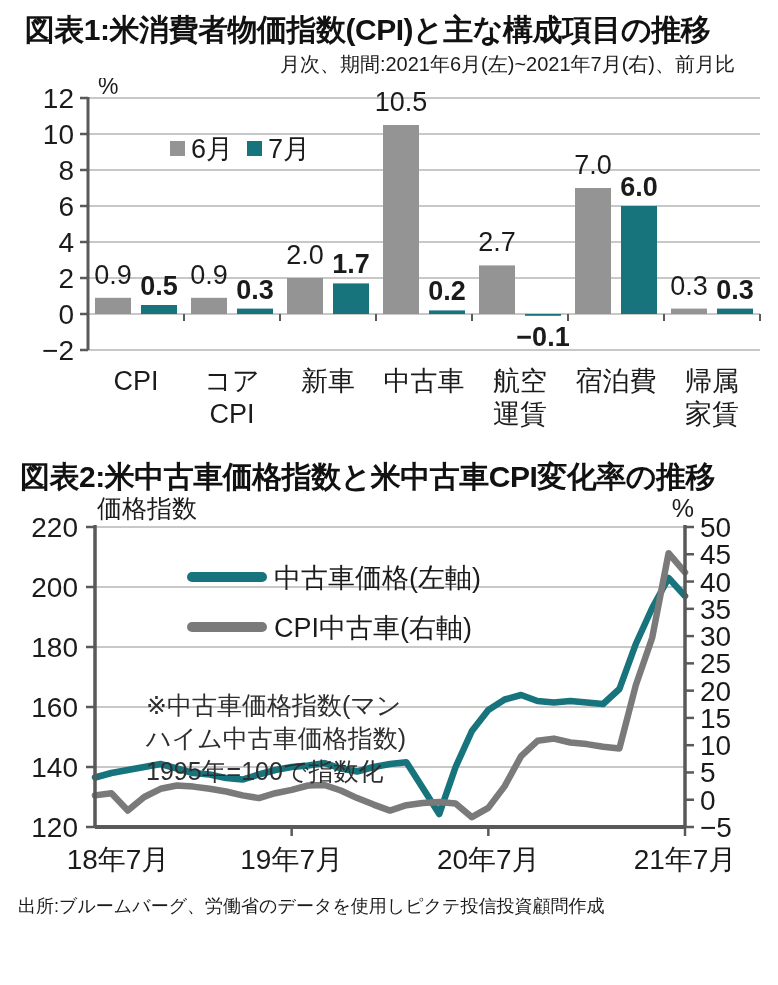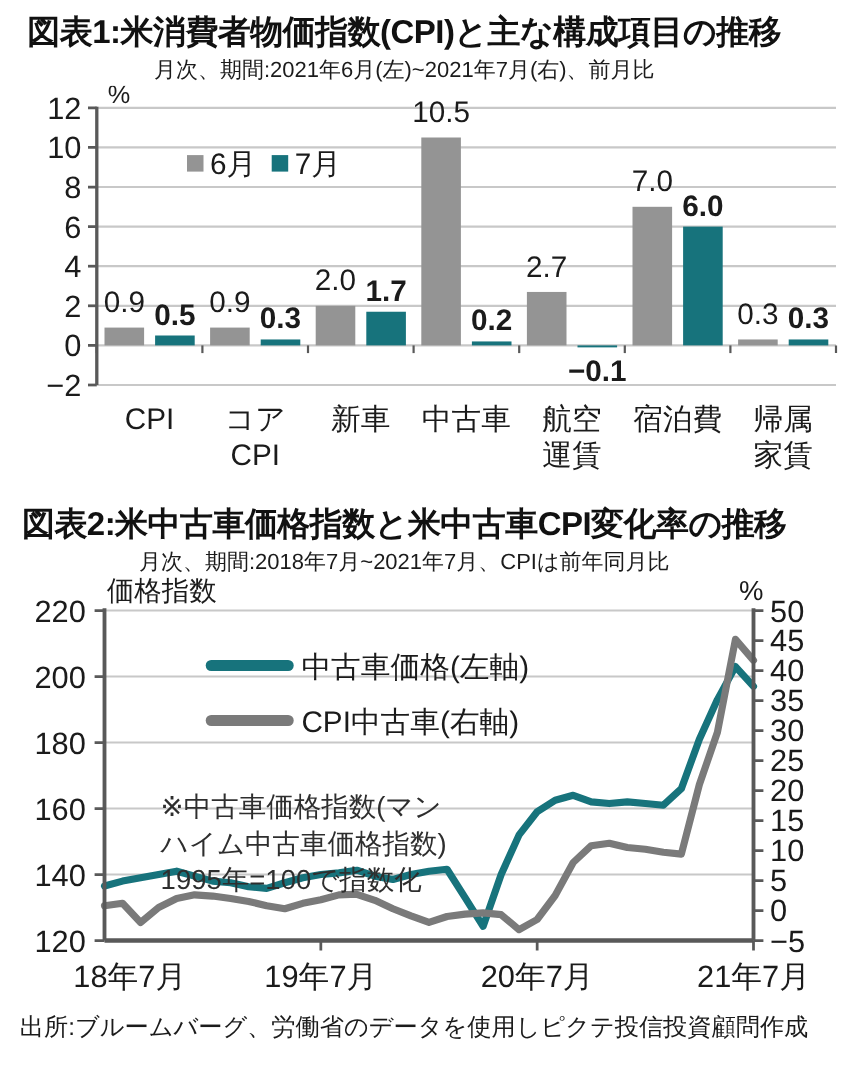--- a/index.html
+++ b/index.html
@@ -7,27 +7,27 @@
     width:778px;height:985px;overflow:hidden;
     font-family:"Liberation Sans","DejaVu Sans",sans-serif;
     color:#1b1b1b;
   }
   .page{width:735px;height:985px;padding-top:10px;box-sizing:border-box;}
   .fig-title{
     margin:0;font-size:30px;font-weight:bold;text-align:center;
     line-height:40px;letter-spacing:-0.5px;color:#111;
   }
   .fig-sub{
-    margin:0;font-size:20px;font-weight:normal;text-align:center;
+    margin:0;font-size:20px;font-weight:normal;text-align:right;
     line-height:28px;color:#1b1b1b;
   }
   .chart-svg{display:block;}
   .section2{margin-top:17px;}
   .source-note{
-    margin:2px 0 0 0;padding-left:18px;font-size:22px;line-height:30px;color:#1b1b1b;
+    margin:2px 0 0 0;padding-left:18px;font-size:18px;line-height:30px;color:#1b1b1b;
   }
   svg text{font-family:"Liberation Sans","DejaVu Sans",sans-serif;}
 </style>
 </head>
 <body>
 
 <div class="page">
 
   <div>
     <h1 class="fig-title">図表1:米消費者物価指数(CPI)と主な構成項目の推移</h1>
@@ -121,21 +121,20 @@
           <text x="520" y="345" text-anchor="middle" font-size="27" fill="#1B1B1B">運賃</text>
           <text x="616" y="312" text-anchor="middle" font-size="27" fill="#1B1B1B">宿泊費</text>
           <text x="712" y="312" text-anchor="middle" font-size="27" fill="#1B1B1B">帰属</text>
           <text x="712" y="345" text-anchor="middle" font-size="27" fill="#1B1B1B">家賃</text>
         </g>
       </svg>
   </div>
 
   <div class="section2">
     <h1 class="fig-title">図表2:米中古車価格指数と米中古車CPI変化率の推移</h1>
-    <p class="fig-sub">月次、期間:2018年7月~2021年7月、CPIは前年同月比</p>
     <svg class="chart-svg" width="778" height="392" viewBox="0 0 778 392">
         <g>
           <line x1="95" y1="270" x2="685" y2="270" stroke="#C8C8C8" stroke-width="2"></line>
           <line x1="95" y1="210" x2="685" y2="210" stroke="#C8C8C8" stroke-width="2"></line>
           <line x1="95" y1="150" x2="685" y2="150" stroke="#C8C8C8" stroke-width="2"></line>
           <line x1="95" y1="90" x2="685" y2="90" stroke="#C8C8C8" stroke-width="2"></line>
           <line x1="95" y1="30" x2="685" y2="30" stroke="#C8C8C8" stroke-width="2"></line>
         </g>
         <g>
           <path d="M95.0,280.5 L111.4,276.0 L127.8,273.0 L144.2,270.0 L160.6,267.0 L176.9,271.5 L193.3,276.0 L209.7,277.5 L226.1,281.1 L242.5,282.6 L258.9,277.5 L275.3,273.0 L291.7,270.0 L308.1,268.5 L324.4,266.1 L340.8,271.5 L357.2,274.5 L373.6,270.0 L390.0,267.0 L406.4,265.2 L422.8,291.0 L439.2,317.1 L455.6,270.0 L471.9,234.0 L488.3,213.0 L504.7,202.5 L521.1,198.0 L537.5,204.0 L553.9,205.5 L570.3,204.0 L586.7,205.5 L603.1,207.0 L619.4,192.0 L635.8,147.0 L652.2,111.0 L668.6,81.0 L685.0,99.0" fill="none" stroke="#17737C" stroke-width="6.5" stroke-linejoin="round" stroke-linecap="round"></path>

